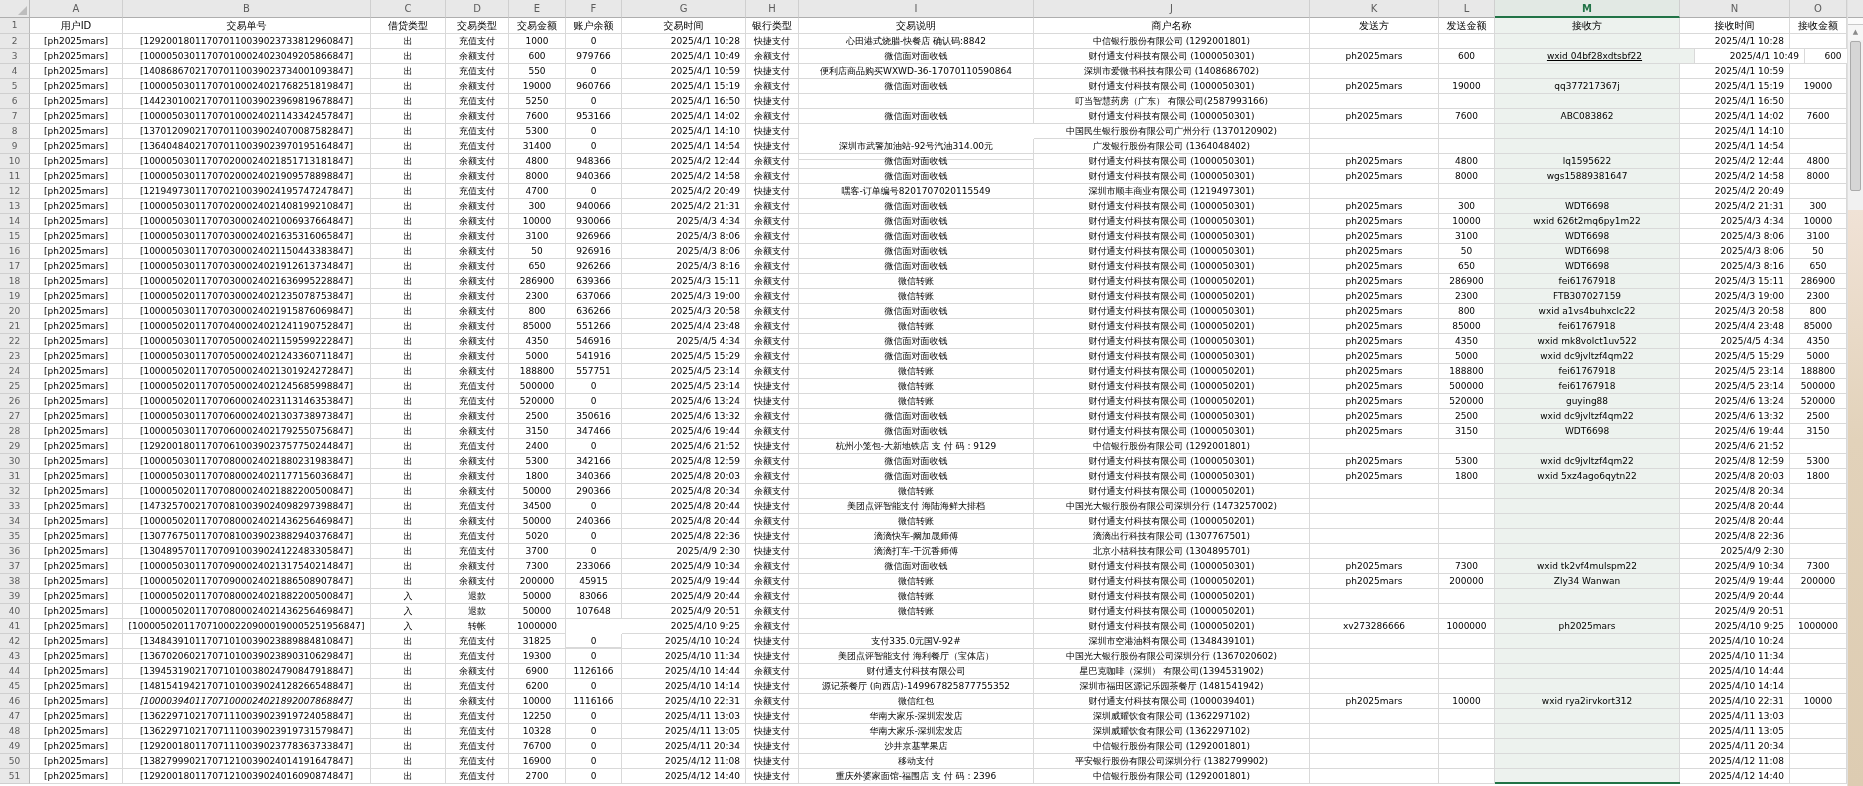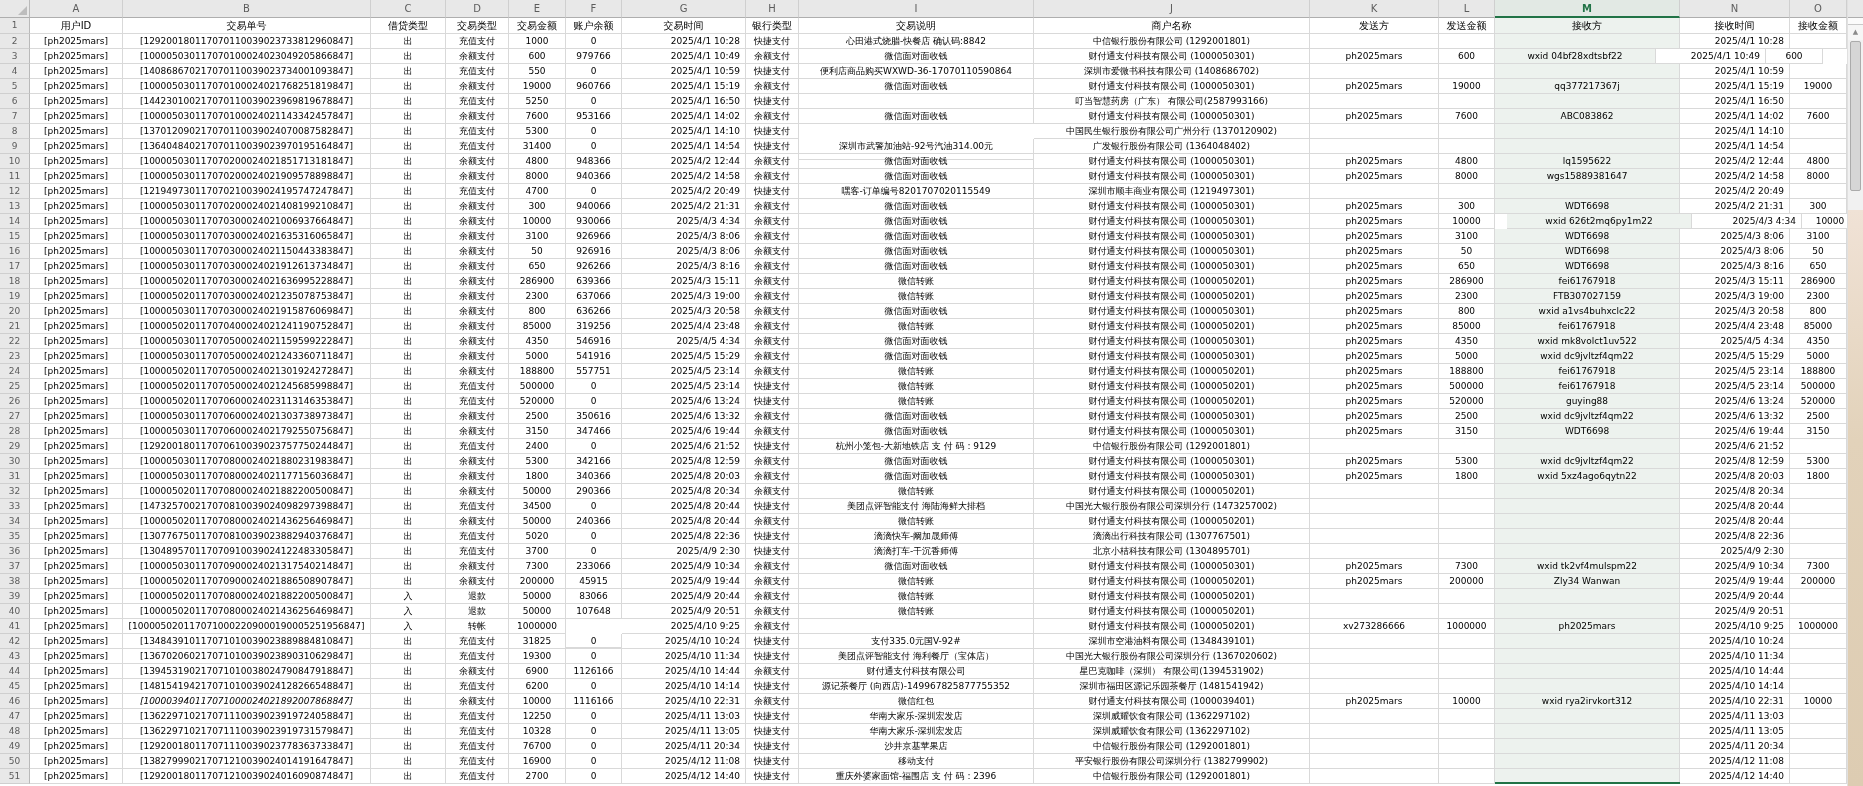--- a/index.html
+++ b/index.html
@@ -101,21 +101,21 @@
         <div class="cell c-center" style="width: 75px;">出</div>
         <div class="cell c-center" style="width: 63px;">余额支付</div>
         <div class="cell c-center" style="width: 57px;">600</div>
         <div class="cell c-center" style="width: 56px;">979766</div>
         <div class="cell c-right" style="width: 124px;">2025/4/1 10:49</div>
         <div class="cell c-center" style="width: 53px;">余额支付</div>
         <div class="cell c-center" style="width: 235px;">微信面对面收钱</div>
         <div class="cell c-center" style="width: 276px;">财付通支付科技有限公司 (1000050301)</div>
         <div class="cell c-center" style="width: 129px;">ph2025mars</div>
         <div class="cell c-center" style="width: 56px;">600</div>
-        <div class="cell c-center mcol" style="width: 161px;">wxid 04bf28xdtsbf22</div>
+        <div class="cell c-center mcol" style="width: 200px; text-decoration: underline;">wxid 04bf28xdtsbf22</div>
         <div class="cell c-right" style="width: 110px;">2025/4/1 10:49</div>
         <div class="cell c-center" style="width: 57px;">600</div>
       </div>
       <div class="row">
         <div class="rn">4</div>
         <div class="cell c-center" style="width: 93px;">[ph2025mars]</div>
         <div class="cell c-center" style="width: 248px;">[140868670217070110039023734001093847]</div>
         <div class="cell c-center" style="width: 75px;">出</div>
         <div class="cell c-center" style="width: 63px;">充值支付</div>
         <div class="cell c-center" style="width: 57px;">550</div>
@@ -299,21 +299,21 @@
         <div class="cell c-center" style="width: 75px;">出</div>
         <div class="cell c-center" style="width: 63px;">余额支付</div>
         <div class="cell c-center" style="width: 57px;">10000</div>
         <div class="cell c-center" style="width: 56px;">930066</div>
         <div class="cell c-right" style="width: 124px;">2025/4/3 4:34</div>
         <div class="cell c-center" style="width: 53px;">余额支付</div>
         <div class="cell c-center" style="width: 235px;">微信面对面收钱</div>
         <div class="cell c-center" style="width: 276px;">财付通支付科技有限公司 (1000050301)</div>
         <div class="cell c-center" style="width: 129px;">ph2025mars</div>
         <div class="cell c-center" style="width: 56px;">10000</div>
-        <div class="cell c-center mcol" style="width: 185px; margin-left: 12px;">wxid 626t2mq6py1m22</div>
+        <div class="cell c-center mcol" style="width: 185px;">wxid 626t2mq6py1m22</div>
         <div class="cell c-right" style="width: 110px;">2025/4/3 4:34</div>
         <div class="cell c-center" style="width: 57px;">10000</div>
       </div>
       <div class="row">
         <div class="rn">15</div>
         <div class="cell c-center" style="width: 93px;">[ph2025mars]</div>
         <div class="cell c-center" style="width: 248px;">[100005030117070300024021635316065847]</div>
         <div class="cell c-center" style="width: 75px;">出</div>
         <div class="cell c-center" style="width: 63px;">余额支付</div>
         <div class="cell c-center" style="width: 57px;">3100</div>
@@ -418,21 +418,21 @@
         <div class="cell c-right" style="width: 110px;">2025/4/3 20:58</div>
         <div class="cell c-center" style="width: 57px;">800</div>
       </div>
       <div class="row">
         <div class="rn">21</div>
         <div class="cell c-center" style="width: 93px;">[ph2025mars]</div>
         <div class="cell c-center" style="width: 248px;">[100005020117070400024021241190752847]</div>
         <div class="cell c-center" style="width: 75px;">出</div>
         <div class="cell c-center" style="width: 63px;">余额支付</div>
         <div class="cell c-center" style="width: 57px;">85000</div>
-        <div class="cell c-center" style="width: 56px;">319256</div>
+        <div class="cell c-center" style="width: 56px;">551266</div>
         <div class="cell c-right" style="width: 124px;">2025/4/4 23:48</div>
         <div class="cell c-center" style="width: 53px;">余额支付</div>
         <div class="cell c-center" style="width: 235px;">微信转账</div>
         <div class="cell c-center" style="width: 276px;">财付通支付科技有限公司 (1000050201)</div>
         <div class="cell c-center" style="width: 129px;">ph2025mars</div>
         <div class="cell c-center" style="width: 56px;">85000</div>
         <div class="cell c-center mcol" style="width: 185px;">fei61767918</div>
         <div class="cell c-right" style="width: 110px;">2025/4/4 23:48</div>
         <div class="cell c-center" style="width: 57px;">85000</div>
       </div>

